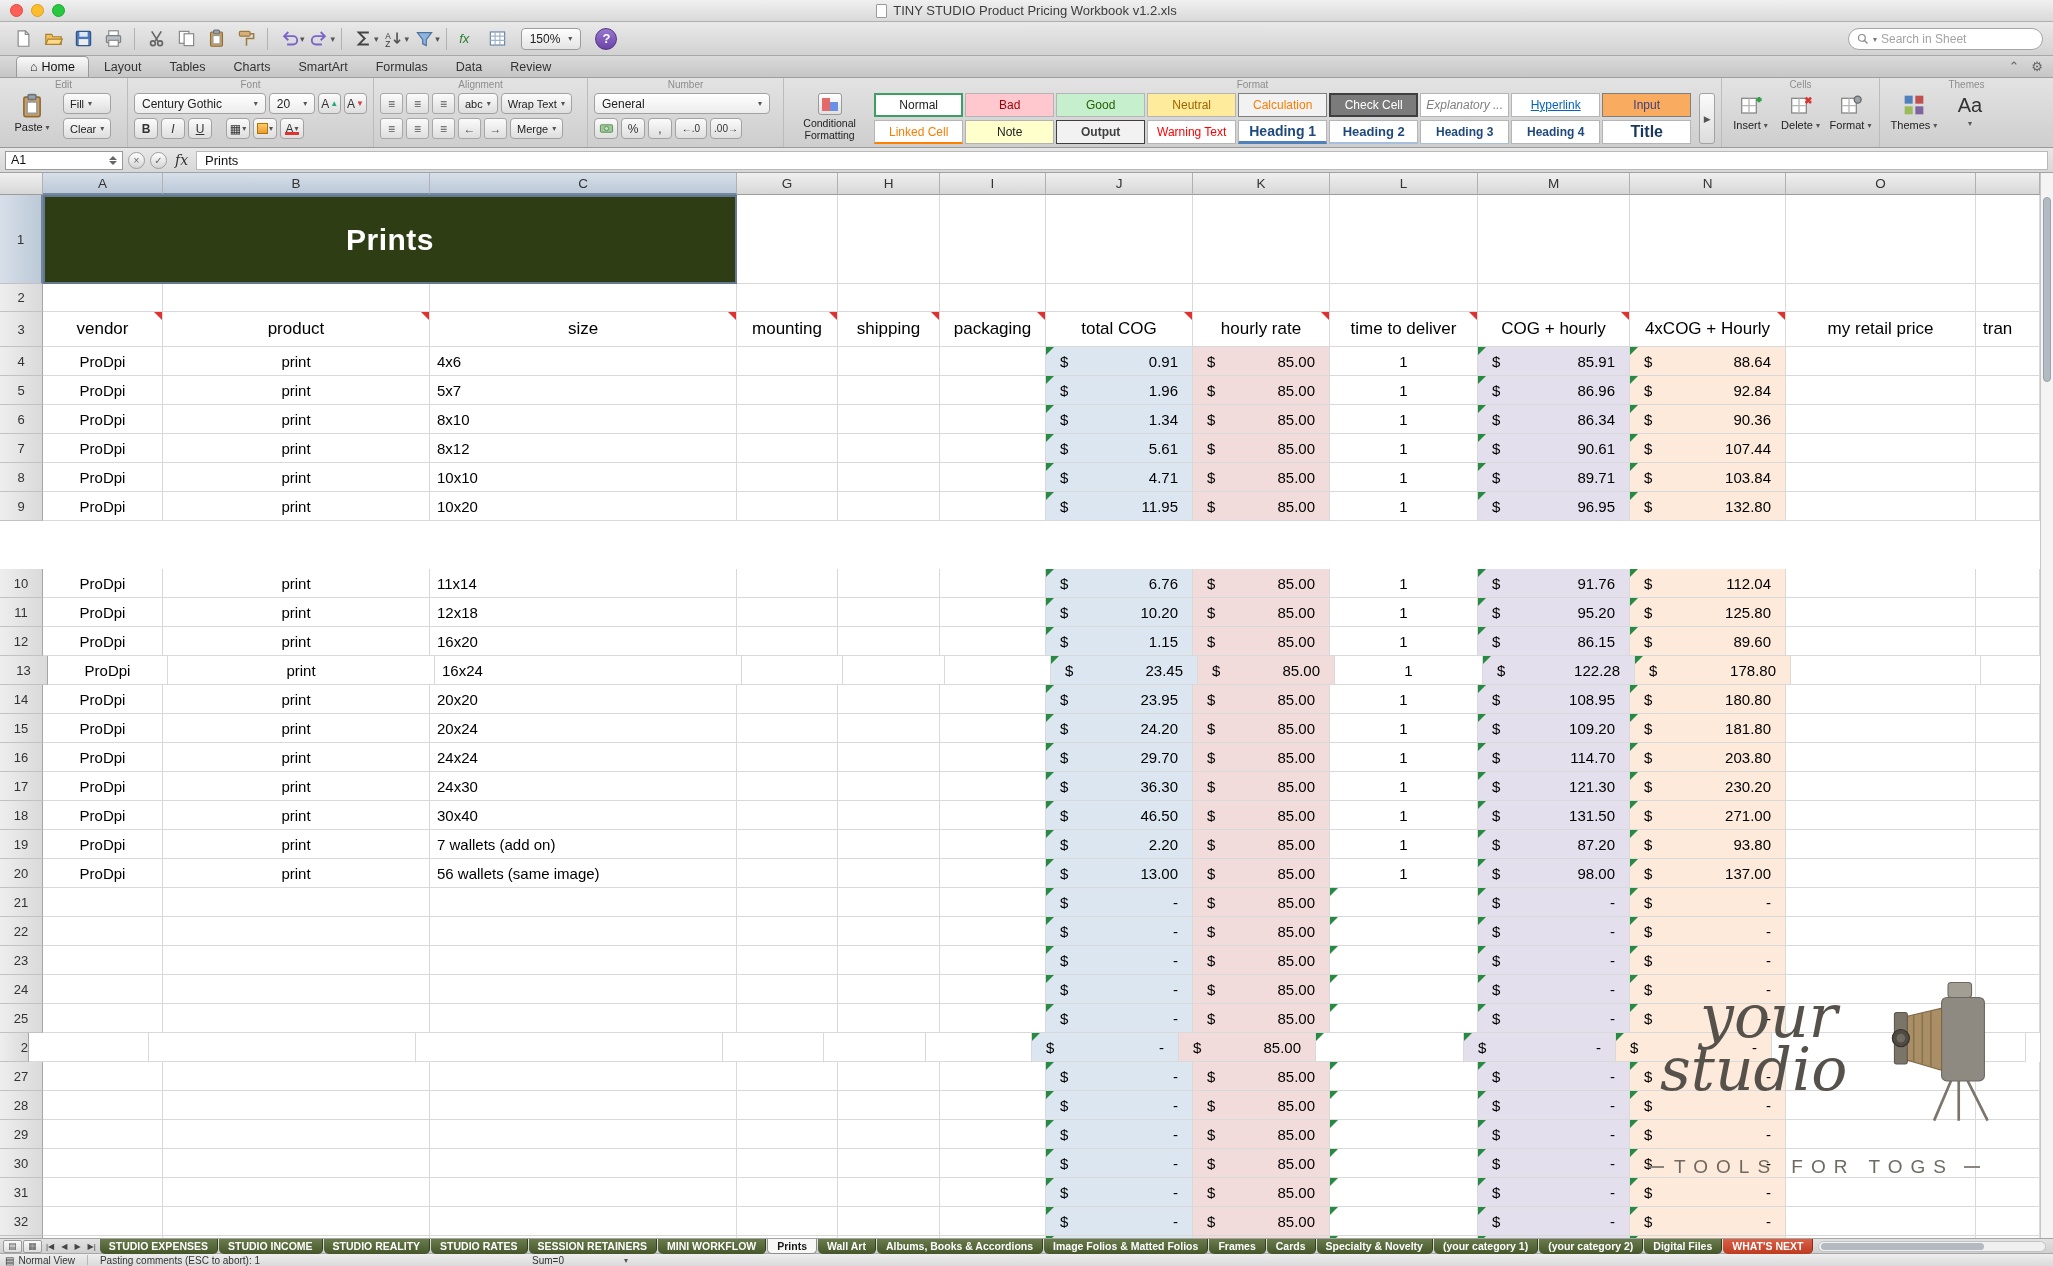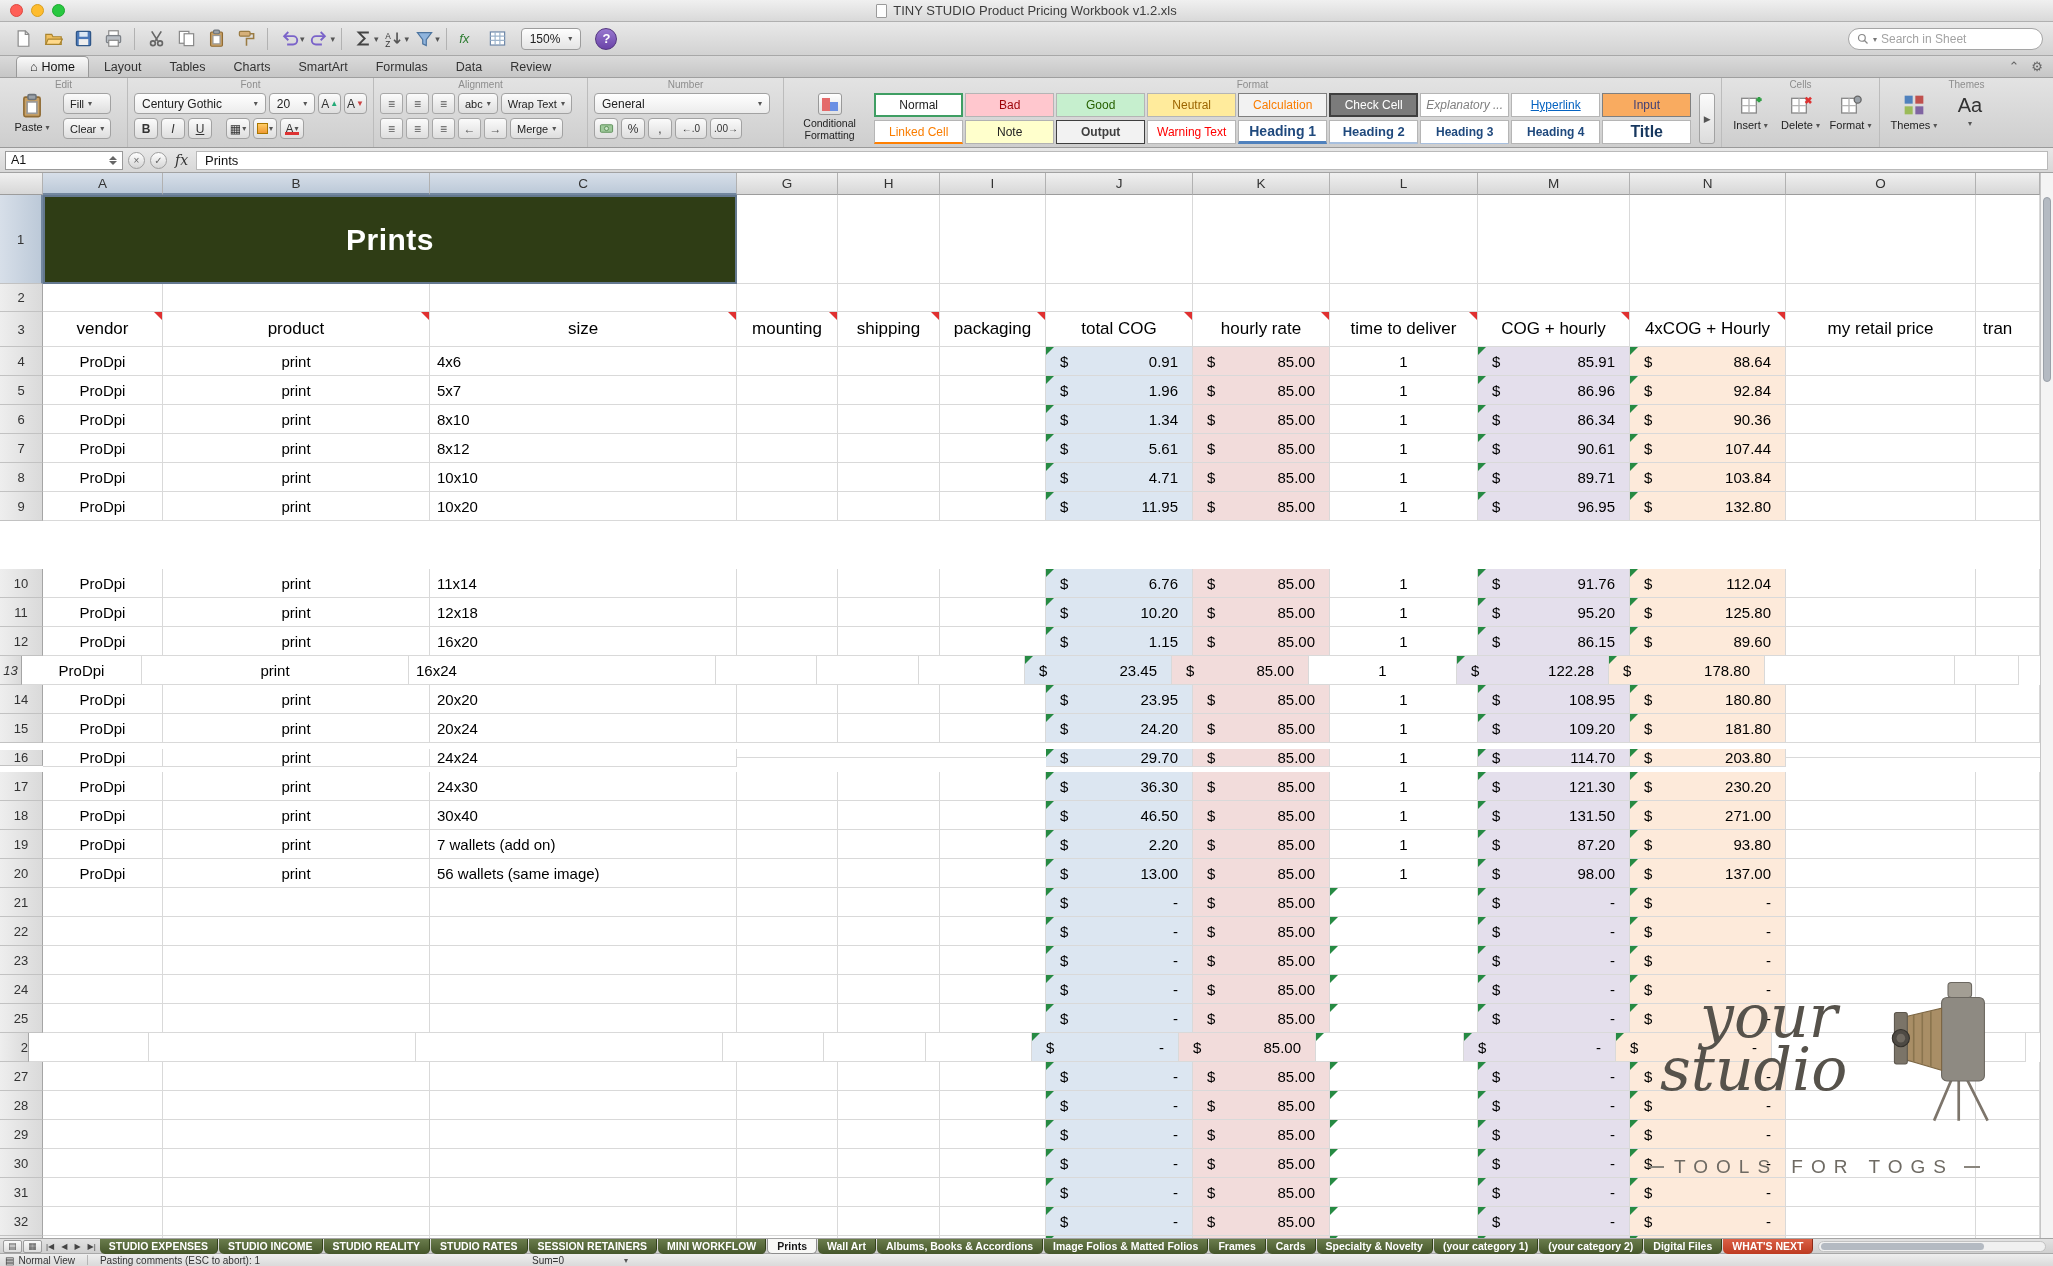--- a/index.html
+++ b/index.html
@@ -847,21 +847,21 @@
             <span>86.15</span>
           </div>
           <div class="c cur f-n tri-g" style="width: 156px;">
             <span>$</span>
             <span>89.60</span>
           </div>
           <div class="c " style="width: 190px;"></div>
           <div class="c " style="width: 64px;"></div>
         </div>
         <div class="grow" style="height: 29px;">
-          <div class="c rh" style="width: 22px; font-style: italic;">13</div>
+          <div class="c rh" style="width: 48px;">13</div>
           <div class="c ctr" style="width: 120px;">ProDpi</div>
           <div class="c ctr" style="width: 267px;">print</div>
           <div class="c lft" style="width: 307px;">16x24</div>
           <div class="c " style="width: 101px;"></div>
           <div class="c " style="width: 102px;"></div>
           <div class="c " style="width: 106px;"></div>
           <div class="c cur f-j tri-g" style="width: 147px;">
             <span>$</span>
             <span>23.45</span>
           </div>
@@ -930,21 +930,21 @@
             <span>$</span>
             <span>109.20</span>
           </div>
           <div class="c cur f-n tri-g" style="width: 156px;">
             <span>$</span>
             <span>181.80</span>
           </div>
           <div class="c " style="width: 190px;"></div>
           <div class="c " style="width: 64px;"></div>
         </div>
-        <div class="grow" style="height: 29px; align-items: center;">
+        <div class="grow" style="height: 29px;">
           <div class="c rh" style="width: 43px;">16</div>
           <div class="c ctr" style="width: 120px;">ProDpi</div>
           <div class="c ctr" style="width: 267px;">print</div>
           <div class="c lft" style="width: 307px;">24x24</div>
           <div class="c " style="width: 101px;"></div>
           <div class="c " style="width: 102px;"></div>
           <div class="c " style="width: 106px;"></div>
           <div class="c cur f-j tri-g" style="width: 147px;">
             <span>$</span>
             <span>29.70</span>

